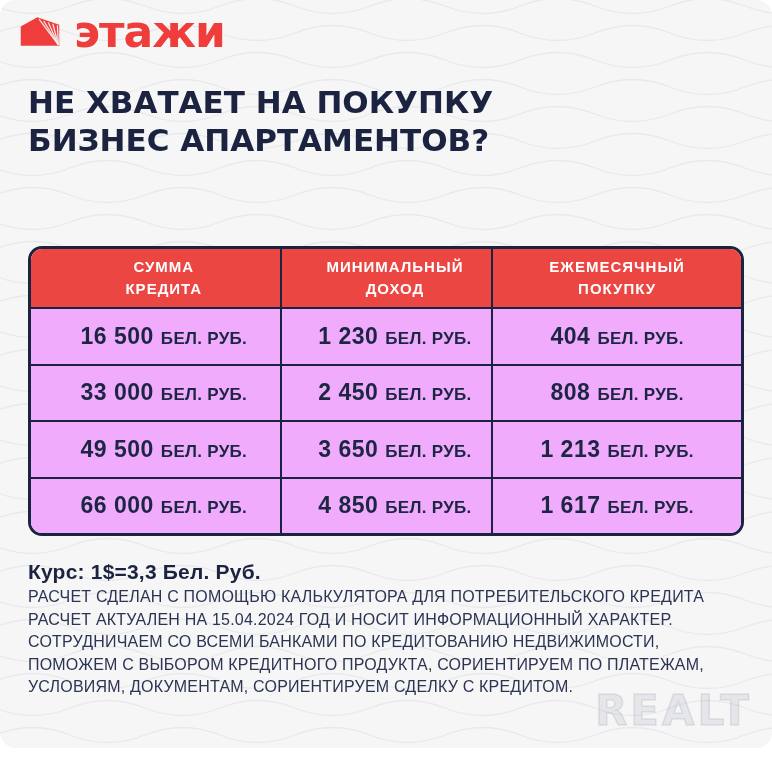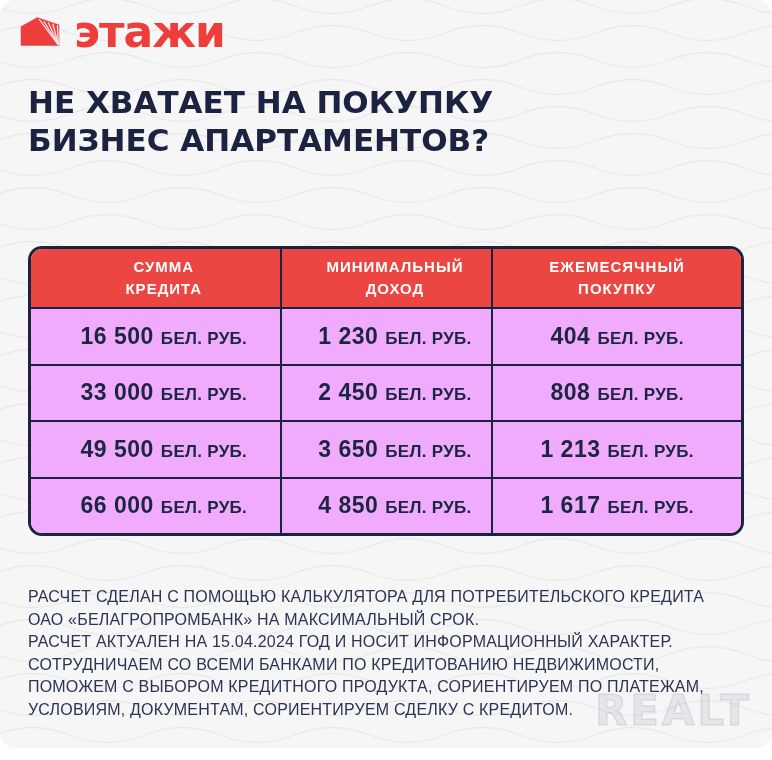--- a/index.html
+++ b/index.html
@@ -213,26 +213,26 @@
           </span>
       </div>
       <div class="cell body-row col2">
         <span class="val">
             <span class="num">1 617</span>
             <span class="unit">БЕЛ. РУБ.</span>
           </span>
       </div>
     </div>
 
+    <div class="kurs">Курс: 1$=3,3 Бел. Руб.</div>
 
     <div class="watermark">REALT</div>
 
     <div class="disclaimer">
       <div>РАСЧЕТ СДЕЛАН С ПОМОЩЬЮ КАЛЬКУЛЯТОРА ДЛЯ ПОТРЕБИТЕЛЬСКОГО КРЕДИТА</div>
-      <div>ОАО «БЕЛАГРОПРОМБАНК» НА МАКСИМАЛЬНЫЙ СРОК.</div>
       <div>РАСЧЕТ АКТУАЛЕН НА 15.04.2024 ГОД И НОСИТ ИНФОРМАЦИОННЫЙ ХАРАКТЕР.</div>
       <div>СОТРУДНИЧАЕМ СО ВСЕМИ БАНКАМИ ПО КРЕДИТОВАНИЮ НЕДВИЖИМОСТИ,</div>
       <div>ПОМОЖЕМ С ВЫБОРОМ КРЕДИТНОГО ПРОДУКТА, СОРИЕНТИРУЕМ ПО ПЛАТЕЖАМ,</div>
       <div>УСЛОВИЯМ, ДОКУМЕНТАМ, СОРИЕНТИРУЕМ СДЕЛКУ С КРЕДИТОМ.</div>
     </div>
 
   </div>
 </div>
 
 </body></html>

